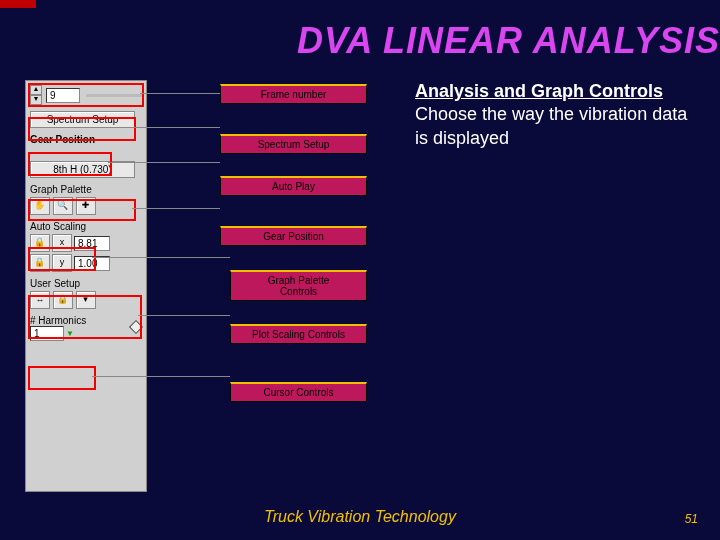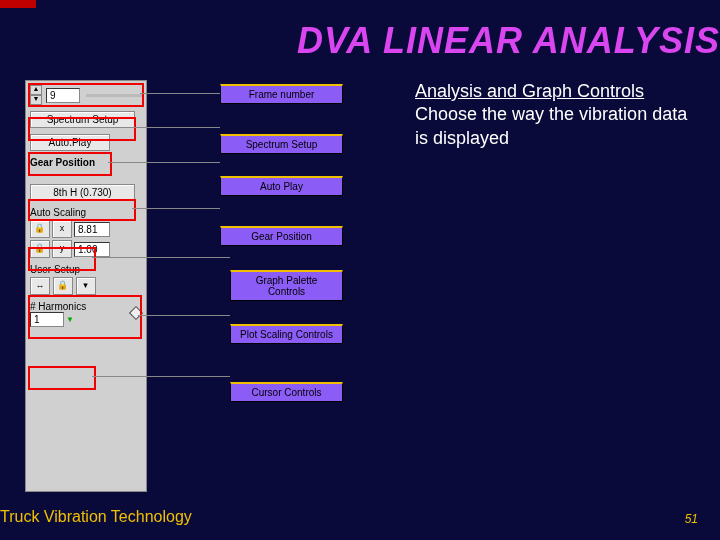--- a/index.html
+++ b/index.html
@@ -88,53 +88,55 @@
     vertical-align: middle;
   }
   .hl-red {
     position: absolute;
     border: 2px solid #f00000;
     background: transparent;
     pointer-events: none;
   }
   .label-box {
     position: absolute;
-    background: #8b5cf6;
+    background: #be185d;
     border: 1px solid #000;
     border-top: 2px solid #f0c000;
     font-family: Arial, sans-serif;
     font-size: 10px;
     color: #000;
     text-align: center;
-    padding: 3px 8px;
+    padding: 3px 20px;
   }
   .connector {
     position: absolute;
     height: 0;
     border-top: 1px solid #888;
   }
   .body-text {
     position: absolute;
     left: 415px;
     top: 80px;
     width: 290px;
     color: #fff;
     font-family: Arial, sans-serif;
     font-size: 18px;
     line-height: 1.3;
   }
   .body-text .heading {
-    font-weight: normal;
+    font-weight: bold;
     text-decoration: underline;
   }
   .footer {
     position: absolute;
     bottom: 14px;
     left: 0; right: 0;
+    text-align: center;
     color: #f0c000;
+    font-style: italic;
     font-size: 16px;
   }
   .pagenum {
     position: absolute;
     bottom: 14px;
     right: 22px;
     color: #f0c000;
     font-style: italic;
     font-size: 12px;
   }
@@ -162,29 +164,34 @@
         <span class="arrow">▼</span>
     </span>
     <span class="field">9</span>
     <span style="flex:1;height:3px;background:#bbb;margin-left:4px;"></span>
   </div>
 
   <div class="panel-section">
     <div class="btn" style="width:95px;">Spectrum Setup</div>
   </div>
 
-  <div class="panel-section">
-    <div class="btn" style="width:70px;">Auto.Play</div>
-  </div>
 
   <div class="panel-section">
     <div style="font-weight:bold;">Gear Position</div>
     <div class="btn" style="width:95px;margin-top:16px;">8th H (0.730)</div>
   </div>
 
+  <div class="panel-section">
+    <div>Graph Palette</div>
+    <div style="margin-top:2px;">
+      <span class="icon-btn">✋</span>
+      <span class="icon-btn">🔍</span>
+      <span class="icon-btn">✚</span>
+    </div>
+  </div>
 
   <div class="panel-section">
     <div>Auto Scaling</div>
     <div style="margin-top:2px;display:flex;align-items:center;gap:2px;">
       <span class="icon-btn">🔒</span>
       <span class="icon-btn">x</span>
       <span class="field" style="min-width:28px;">8.81</span>
     </div>
     <div style="margin-top:2px;display:flex;align-items:center;gap:2px;">
       <span class="icon-btn">🔒</span>

